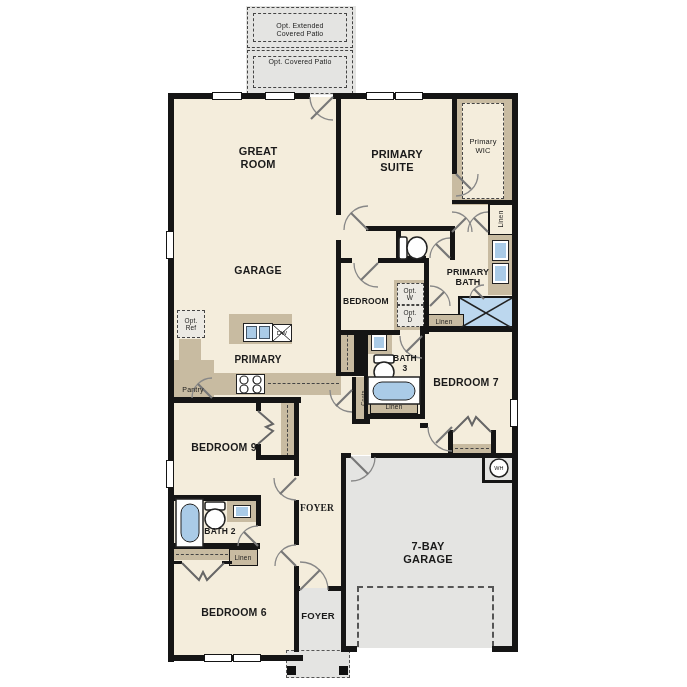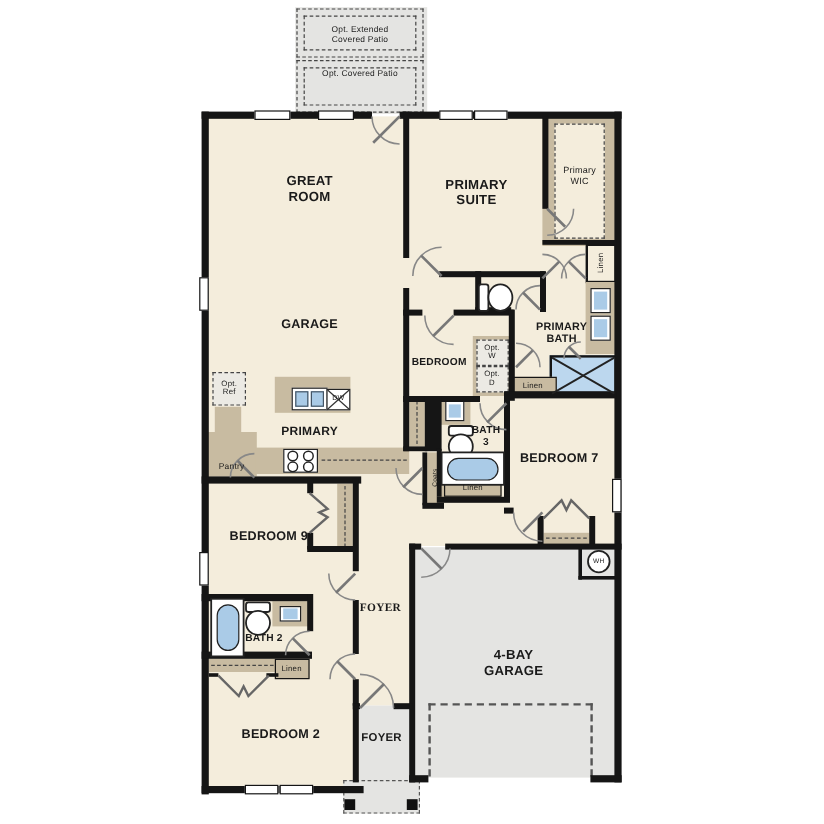--- a/index.html
+++ b/index.html
@@ -261,19 +261,19 @@
   <div class="lbl" style="left:282px;top:333px;font-size:6px;">DW</div>
   <div class="lbl b" style="left:405px;top:364px;font-size:8.5px;">BATH
 3</div>
   <div class="lbl b" style="left:466px;top:382px;font-size:10.5px;">BEDROOM 7</div>
   <div class="lbl rot" style="left:363px;top:398px;font-size:5.5px;">Coats</div>
   <div class="lbl" style="left:394px;top:407px;font-size:6.5px;">Linen</div>
   <div class="lbl b" style="left:224px;top:447px;font-size:10.5px;">BEDROOM 9</div>
   <div class="lbl b" style="left:317px;top:508px;font-size:9.5px;font-family:Liberation Serif, serif;">FOYER</div>
   <div class="lbl b" style="left:220px;top:532px;font-size:8.5px;">BATH 2</div>
   <div class="lbl" style="left:243px;top:558px;font-size:6.5px;">Linen</div>
-  <div class="lbl b" style="left:234px;top:612px;font-size:10.5px;">BEDROOM 2</div>
+  <div class="lbl b" style="left:234px;top:612px;font-size:10.5px;">BEDROOM 6</div>
   <div class="lbl b" style="left:318px;top:616px;font-size:9.5px;">FOYER</div>
-  <div class="lbl b" style="left:428px;top:553px;font-size:11px;">4-BAY
+  <div class="lbl b" style="left:428px;top:553px;font-size:11px;">7-BAY
 GARAGE</div>
   <div class="lbl" style="left:499px;top:468px;font-size:5.5px;">WH</div>
 
 </div>
 
 </body></html>

